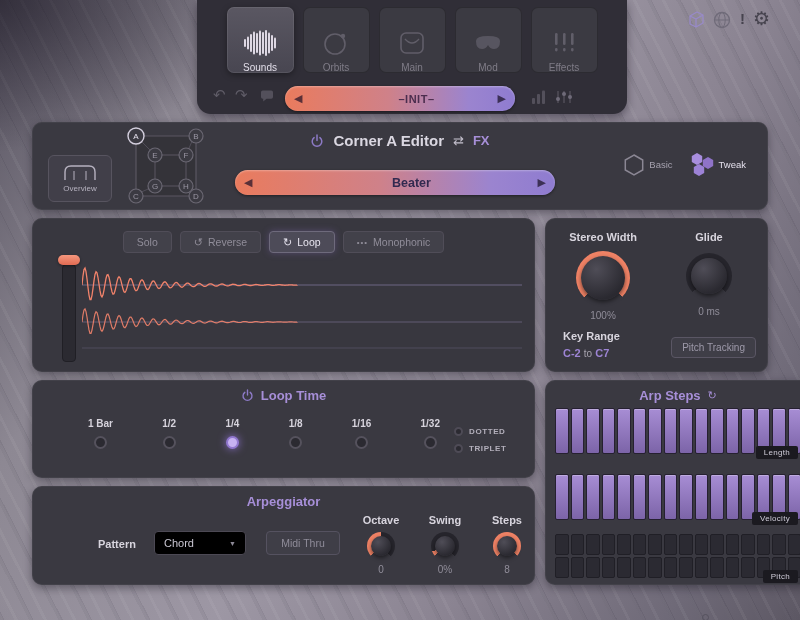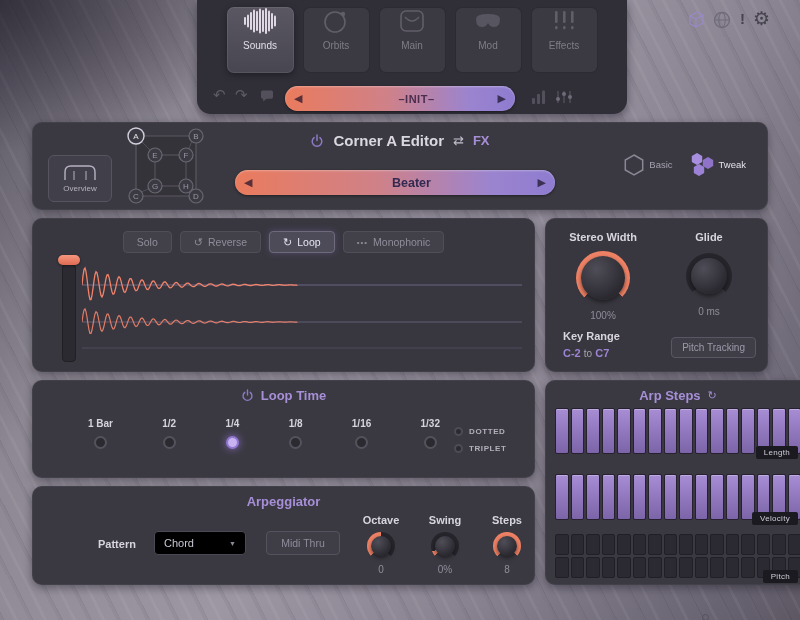--- a/index.html
+++ b/index.html
@@ -20,21 +20,21 @@
   
   .logo-box { position:absolute; left:0; top:0; width:66px; height:58px; background:#332f3b;
     border-bottom-right-radius:14px; color:#cdc9d6; font-size:17px; font-weight:bold; letter-spacing:1px; }
   .logo-box span { position:absolute; left:22px; top:12px; }
 
   
   .top-panel { position:absolute; left:197px; top:0; width:430px; height:114px; background:#302e37;
     border-radius:0 0 14px 14px; box-shadow:0 4px 10px rgba(20,16,28,.45); }
   .tabs { position:absolute; top:7px; left:0; right:0; display:flex; justify-content:center; gap:9px; }
   .tab { width:67px; height:66px; background:#3b3a42; border-radius:7px; display:flex; flex-direction:column;
-    align-items:center; justify-content:flex-start; gap:5px; box-shadow:inset 0 0 0 1px rgba(0,0,0,.25); cursor:pointer; }
+    align-items:center; justify-content:flex-end; gap:5px; box-shadow:inset 0 0 0 1px rgba(0,0,0,.25); cursor:pointer; }
   .tab .tab-label { font-size:10px; color:#7f7c87; }
   .tab.active { background:linear-gradient(180deg,#5a5762,#484651);
     box-shadow:inset 0 0 0 1px rgba(255,255,255,.08), 0 2px 6px rgba(0,0,0,.35); }
   .tab.active .tab-label { color:#e2dee9; }
   .tab-icn { height:28px; display:flex; align-items:center; }
   .top-row { position:absolute; top:84px; left:0; right:0; height:28px; }
   .hist { position:absolute; font-size:15px; color:#5f5c67; cursor:pointer; line-height:22px; }
   .pill { position:absolute; display:flex; align-items:center; justify-content:space-between; border-radius:13px;
     background:linear-gradient(90deg,#ea7b5d,#cf8189 45%,#9b84cf 80%,#8f7cd0);
     box-shadow:inset 0 1px 2px rgba(255,255,255,.3), 0 1px 3px rgba(0,0,0,.45); cursor:pointer; }

